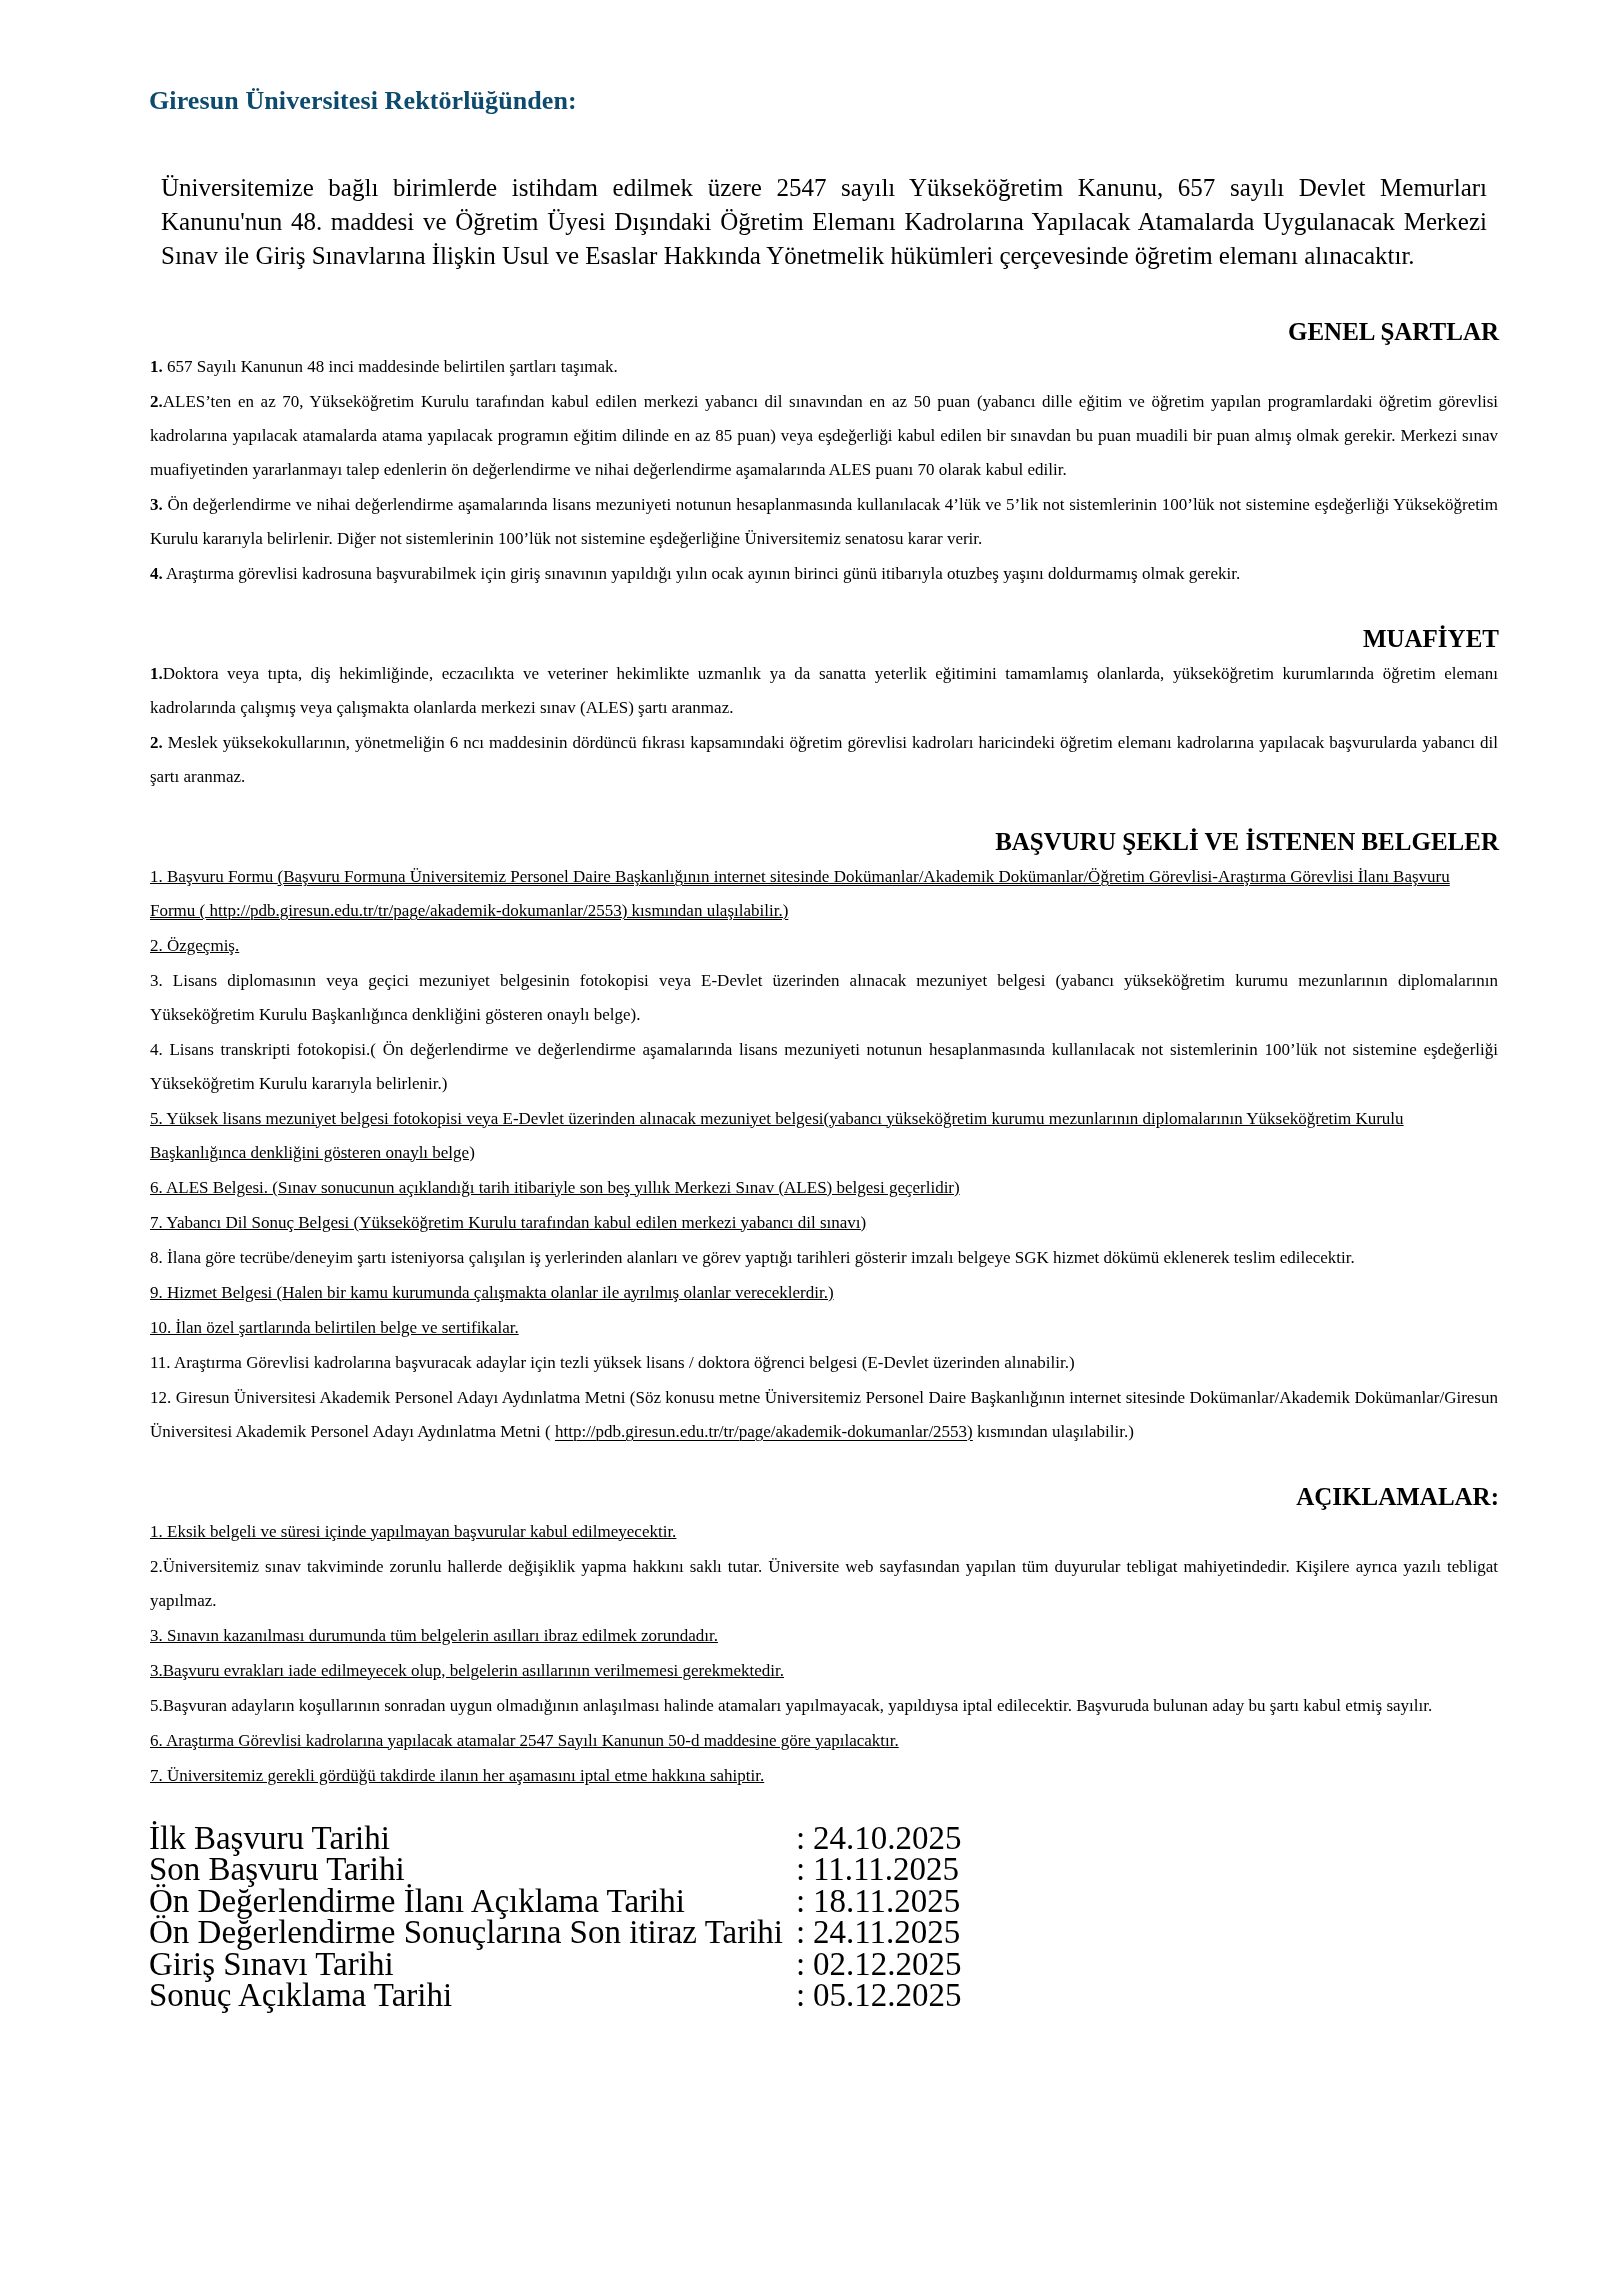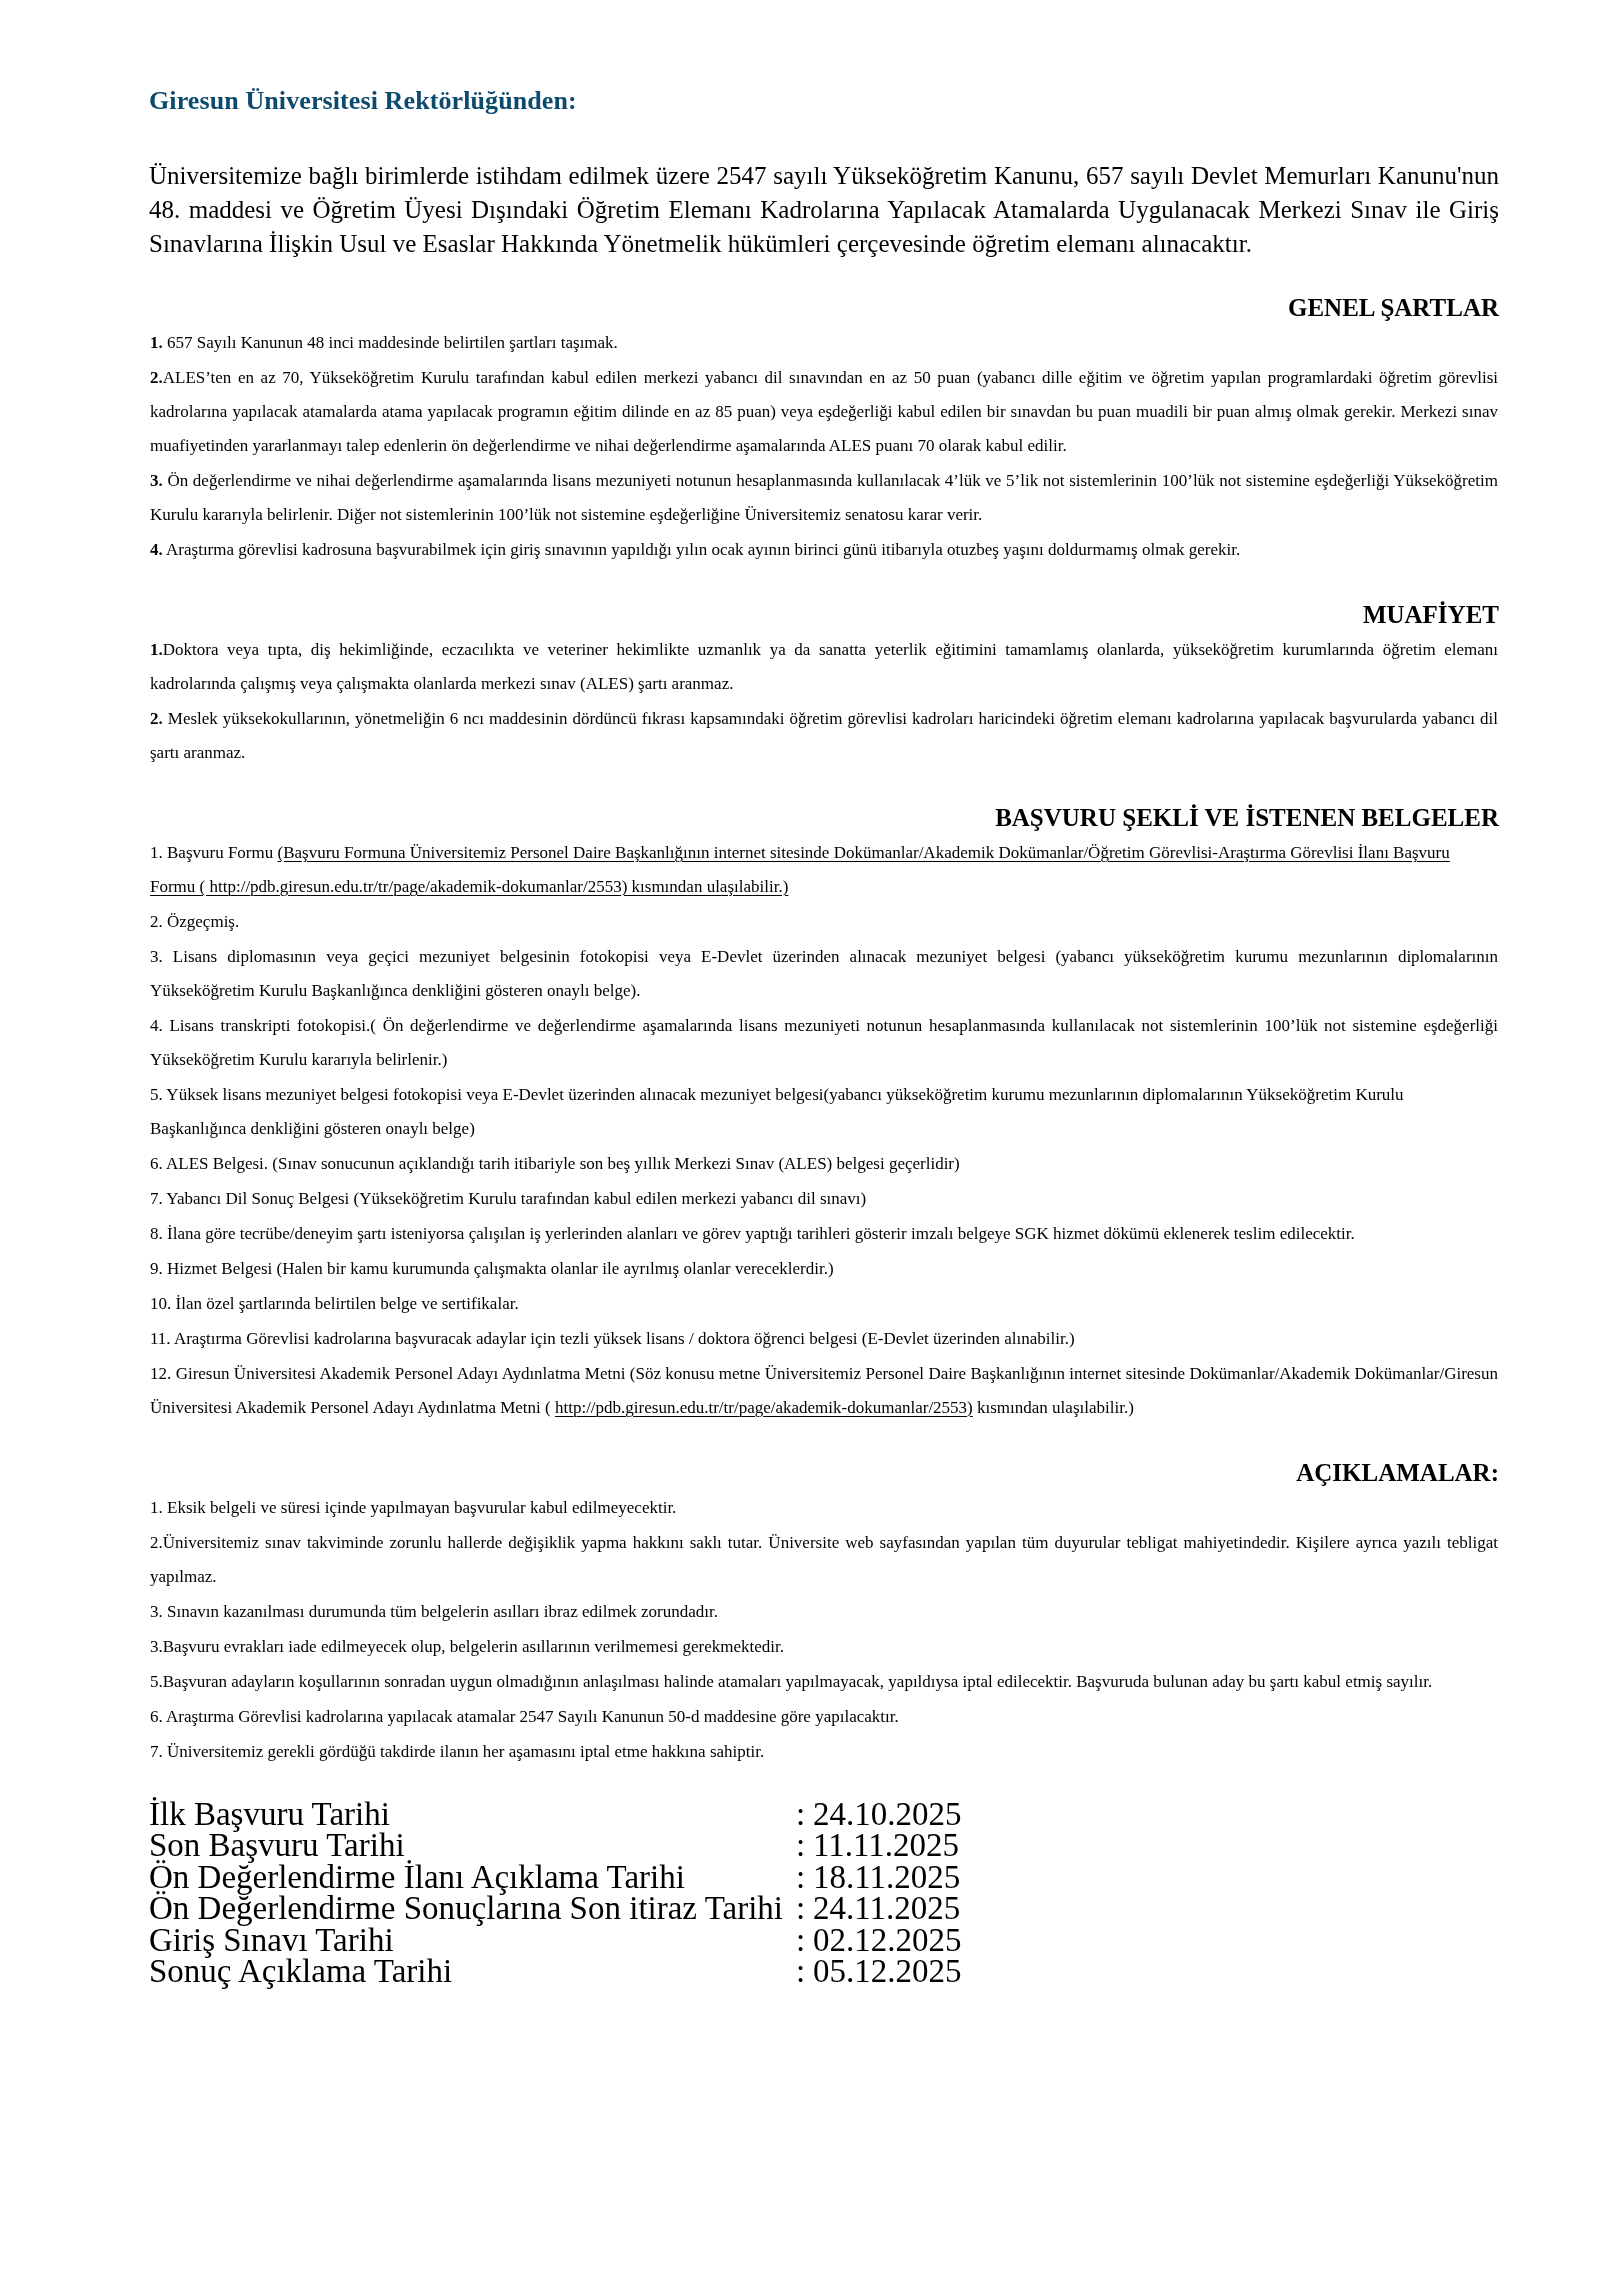--- a/index.html
+++ b/index.html
@@ -31,37 +31,37 @@
     margin: 0 0 0 0;
     letter-spacing: 0.1px;
   }
   .gap-lg { height: 41px; }
   .gap-md { height: 30px; }
   p.body-par {
     font-size: 25px;
     line-height: 34px;
     text-align: justify;
     text-justify: inter-word;
-    margin: 0;
+    margin: 12px;
     hyphens: none;
   }
   .section-head {
     font-size: 25px;
     line-height: 34px;
     font-weight: bold;
     margin: 0;
     text-align: right;
   }
   .list-item {
     font-size: 17px;
     line-height: 34px;
     text-align: justify;
     margin: 1px;
   }
-  .list-item.nojust { text-align: left; }
+  .list-item.nojust { text-align: left; text-decoration: underline; }
   .num { font-weight: bold; }
   .lnk {
     text-decoration: underline;
     text-underline-offset: 3.3px;
     text-decoration-thickness: 1.3px;
     color: #000000;
   }
   table.dates {
     border-collapse: collapse;
     margin: 0;

